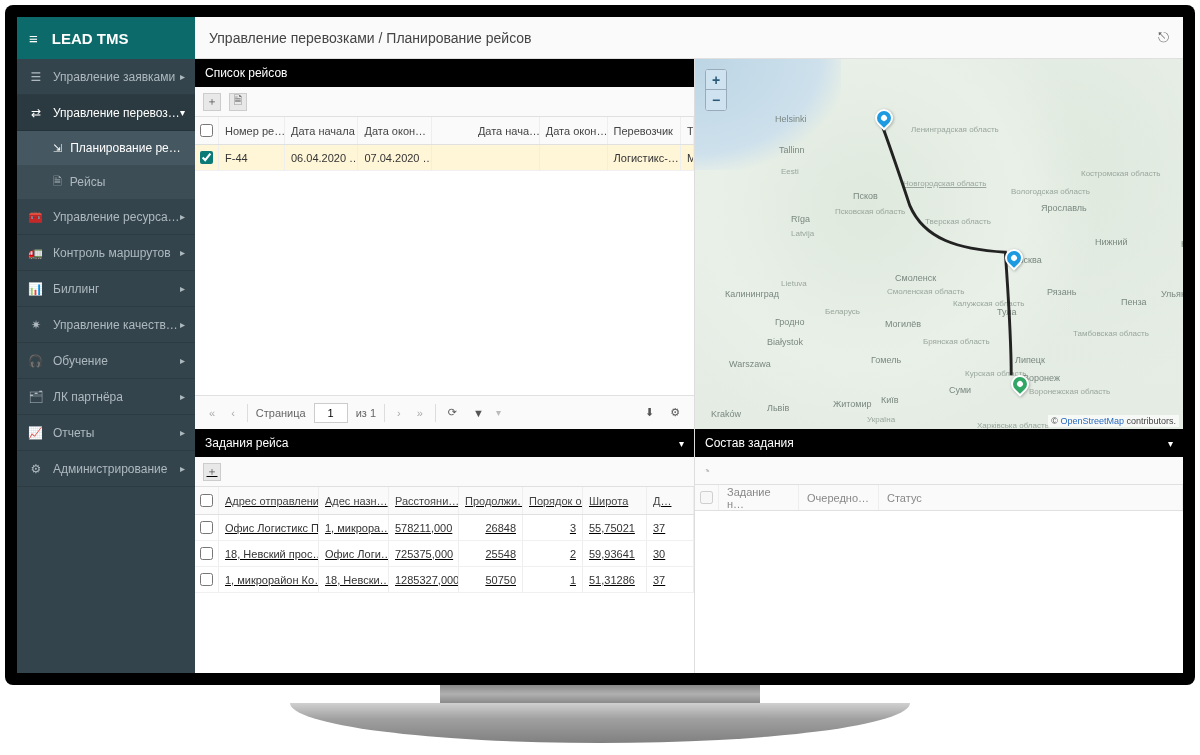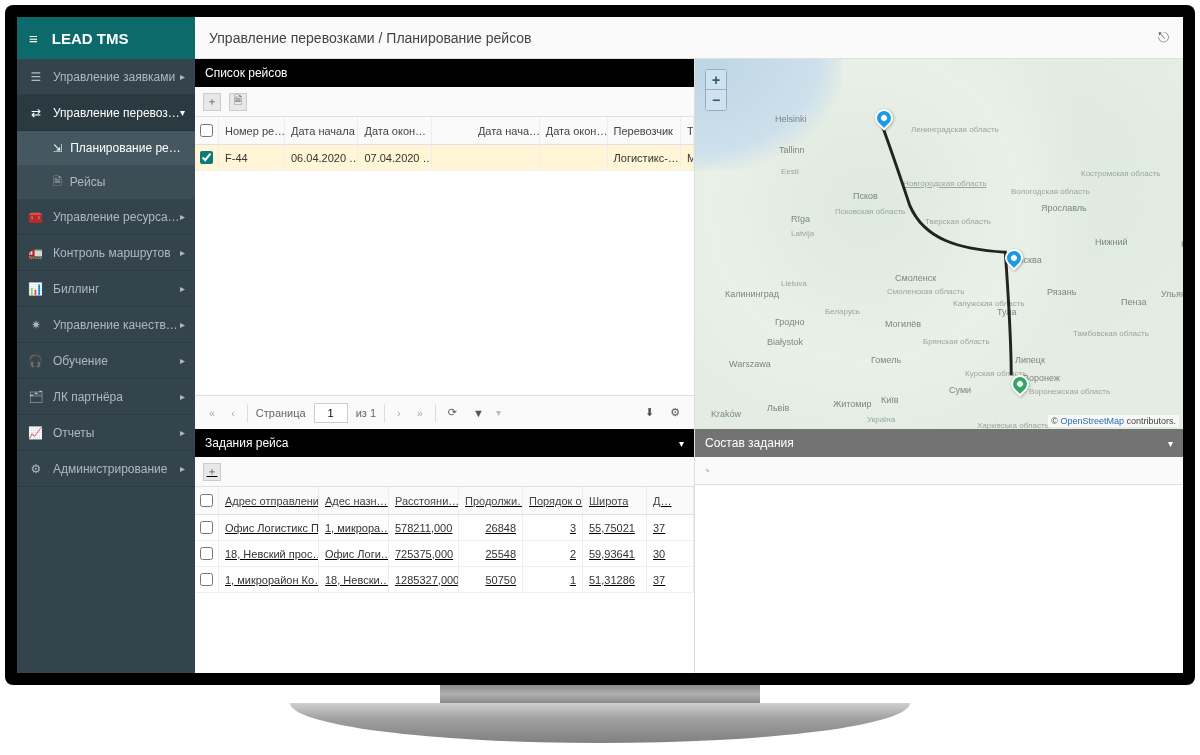--- a/index.html
+++ b/index.html
@@ -25,21 +25,21 @@
 .sidebar-subitem.active { background: #455761; color: #fff; }
 .sidebar-subitem .icon { margin-right: 8px; font-size: 11px; }
 
 
 .main { flex: 1; display: flex; flex-direction: column; overflow: hidden; }
 .topbar { height: 42px; background: #fafafa; border-bottom: 1px solid #e0e0e0; display: flex; align-items: center; padding: 0 14px; color: #444; font-size: 14px; }
 .topbar .spacer { flex: 1; }
 .topbar .logout-icon { color: #666; cursor: pointer; font-size: 14px; }
 
 .panel-header { background: #000000; color: #fff; height: 28px; display: flex; align-items: center; padding: 0 10px; font-size: 12px; }
-.panel-header.muted { background: #737373; }
+.panel-header.muted { background: #000000; }
 .panel-header .spacer { flex: 1; }
 .panel-header .chev { font-size: 10px; cursor: pointer; }
 
 .toolbar { background: #fafafa; border-bottom: 1px solid #e0e0e0; height: 30px; display: flex; align-items: center; padding: 0 8px; gap: 8px; }
 .tb-btn { width: 18px; height: 18px; background: #e8e8e8; border: 1px solid #ccc; display: flex; align-items: center; justify-content: center; font-size: 11px; color: #555; cursor: pointer; }
 
 .grid-head { display: flex; background: #fafafa; border-bottom: 1px solid #e0e0e0; height: 28px; font-size: 11px; color: #444; }
 .grid-head .col, .grid-row .col { padding: 0 6px; display: flex; align-items: center; border-right: 1px solid #eee; overflow: hidden; white-space: nowrap; text-overflow: ellipsis; }
 .col-check { width: 24px; flex-shrink: 0; justify-content: center; }
 .col-check input { accent-color: #0c7a77; }
@@ -387,20 +387,28 @@
 
             <div class="comp-panel">
               <div class="panel-header muted">
                 <span>Состав задания</span>
                 <span class="spacer"></span>
                 <span class="chev">▾</span>
               </div>
               <div class="comp-toolbar">
                 <span class="icon">◔</span>
               </div>
+              <div class="comp-head">
+                <div class="col cc0">
+                    <input type="checkbox" disabled="" style="">
+                  </div>
+                <div class="col cc1">Задание н…</div>
+                <div class="col cc2">Очередно…</div>
+                <div class="col cc3">Статус</div>
+              </div>
               <div class="grid-body"></div>
             </div>
           </div>
         </div>
       </div>
 
     </div>
   </div>
   <div class="stand-neck"></div>
   <div class="stand-base"></div>

